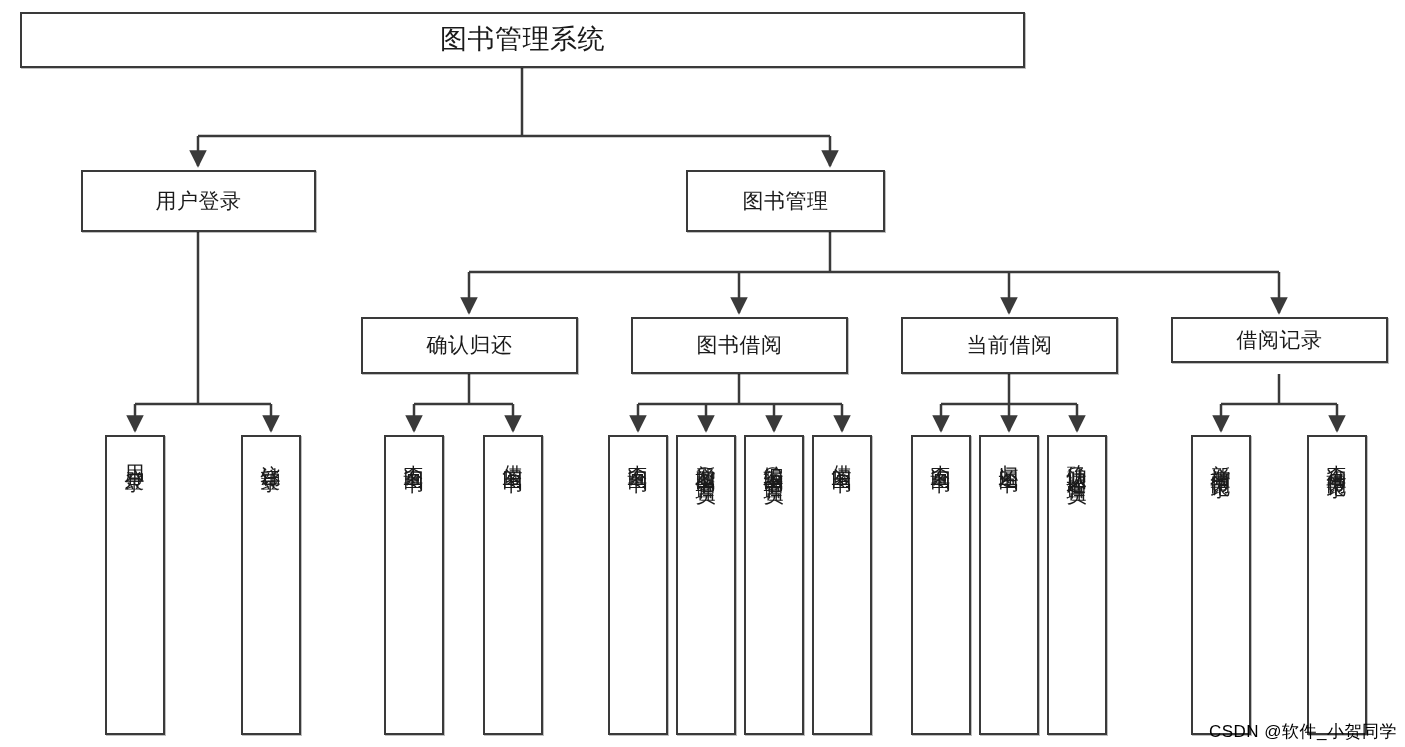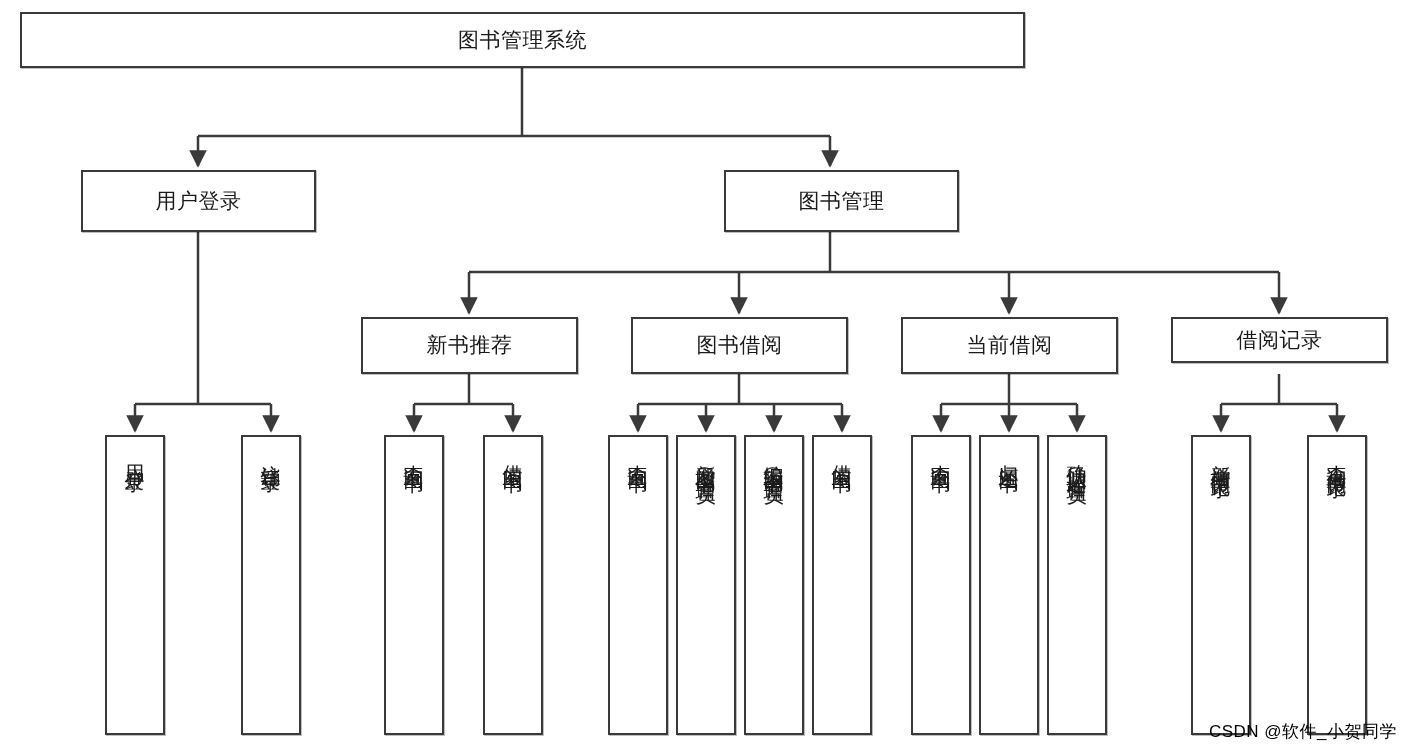--- a/index.html
+++ b/index.html
@@ -42,21 +42,21 @@
     text-align: center;
     line-height: 1.18;
   }
   
   .node.h .label {
     writing-mode: horizontal-tb;
     font-size: 21px;
     letter-spacing: 0.5px;
   }
   .node.root .label {
-    font-size: 21px;
+    font-size: 27px;
   }
   
   .node.v {
     align-items: flex-start;
     justify-content: center;
     padding-top: 12px;
   }
   .node.v .label {
     writing-mode: vertical-rl;
     text-orientation: upright;
@@ -133,26 +133,26 @@
     </g>
   </svg>
 
   <div class="node h root" style="left:20px; top:12px; width:1005px; height:56px;">
     <span class="label">图书管理系统</span>
   </div>
 
   <div class="node h" style="left:81px; top:170px; width:235px; height:62px;">
     <span class="label">用户登录</span>
   </div>
-  <div class="node h" style="left:724px; top:170px; width:235px; height:62px;">
+  <div class="node h" style="left:686px; top:170px; width:199px; height:62px;">
     <span class="label">图书管理</span>
   </div>
 
   <div class="node h" style="left:361px; top:317px; width:217px; height:57px;">
-    <span class="label">新书推荐</span>
+    <span class="label">确认归还</span>
   </div>
   <div class="node h" style="left:631px; top:317px; width:217px; height:57px;">
     <span class="label">图书借阅</span>
   </div>
   <div class="node h" style="left:901px; top:317px; width:217px; height:57px;">
     <span class="label">当前借阅</span>
   </div>
   <div class="node h" style="left:1171px; top:317px; width:217px; height:46px;">
     <span class="label">借阅记录</span>
   </div>

